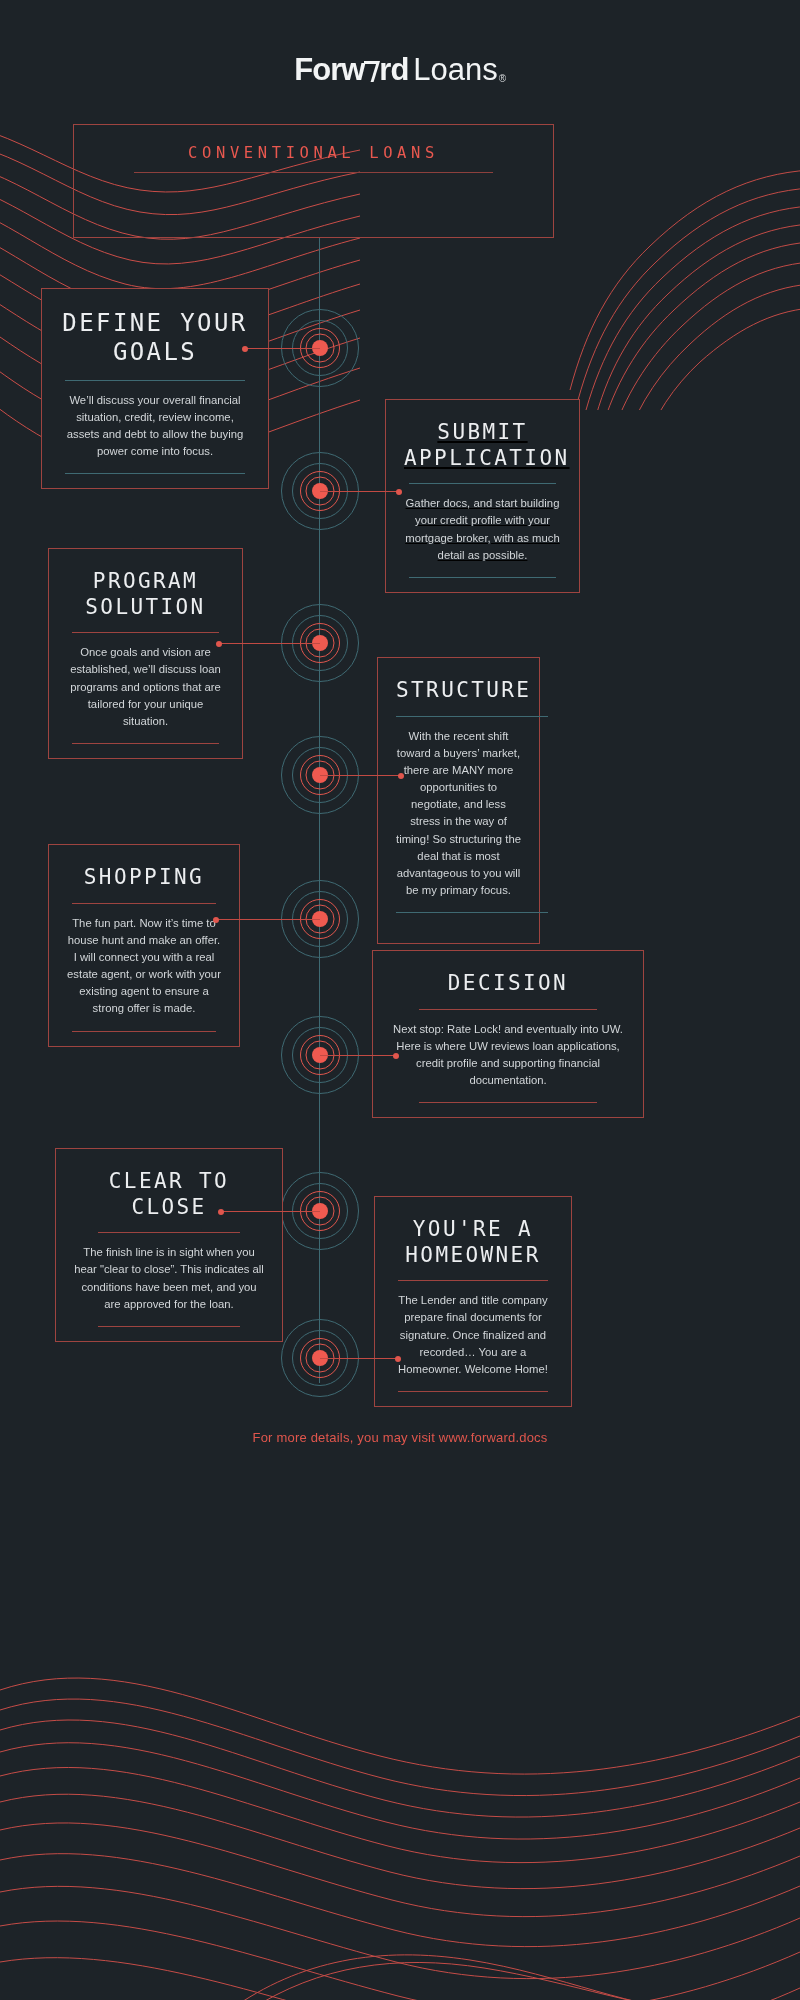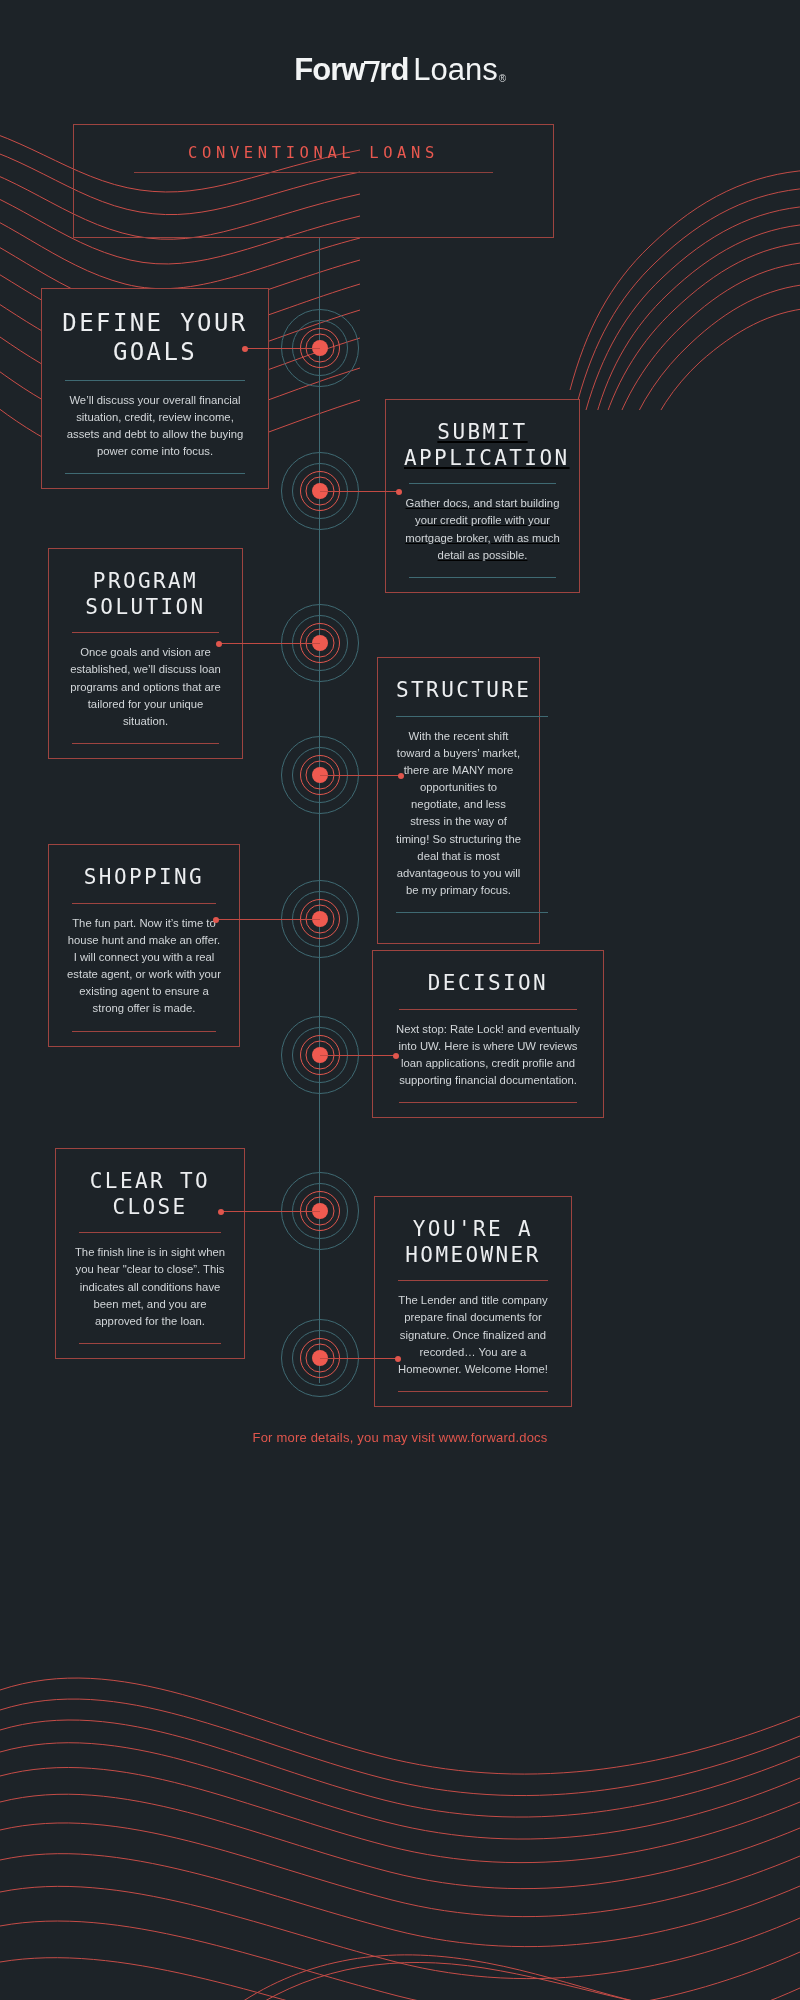--- a/index.html
+++ b/index.html
@@ -322,37 +322,37 @@
       <div class="connector to-left" style="left: 216px; width: 104px; top: 919px;">
         <span class="cdot"></span>
       </div>
       <div class="node" style="top: 1055px;">
         <div class="ring-outer"></div>
         <div class="ring-mid"></div>
         <div class="ring-in1"></div>
         <div class="ring-in2"></div>
         <div class="dot"></div>
       </div>
-      <div class="card" style="left: 372px; top: 950px; width: 232px; min-height: 155px; padding-top: 20px; padding-bottom: 14px;">
+      <div class="card" style="left: 372px; top: 950px; width: 272px; min-height: 155px; padding-top: 20px; padding-bottom: 14px;">
         <div class="card-title" style="font-size: 21px;">DECISION</div>
         <div class="rule red" style="width: 178px;"></div>
         <div class="card-body">Next stop: Rate Lock! and eventually into UW. Here is where UW reviews loan applications, credit profile and supporting financial documentation.</div>
         <div class="rule-bottom red" style="width: 178px;"></div>
       </div>
       <div class="connector to-right" style="left: 320px; width: 76px; top: 1055px;">
         <span class="cdot"></span>
       </div>
       <div class="node" style="top: 1211px;">
         <div class="ring-outer"></div>
         <div class="ring-mid"></div>
         <div class="ring-in1"></div>
         <div class="ring-in2"></div>
         <div class="dot"></div>
       </div>
-      <div class="card" style="left: 55px; top: 1148px; width: 190px; min-height: 178px; padding-top: 20px; padding-bottom: 14px;">
+      <div class="card" style="left: 55px; top: 1148px; width: 228px; min-height: 178px; padding-top: 20px; padding-bottom: 14px;">
         <div class="card-title" style="font-size: 21px;">CLEAR TO
 CLOSE</div>
         <div class="rule red" style="width: 142px;"></div>
         <div class="card-body">The finish line is in sight when you hear "clear to close”. This indicates all conditions have been met, and you are approved for the loan.</div>
         <div class="rule-bottom red" style="width: 142px;"></div>
       </div>
       <div class="connector to-left" style="left: 221px; width: 99px; top: 1211px;">
         <span class="cdot"></span>
       </div>
       <div class="node" style="top: 1358px;">

